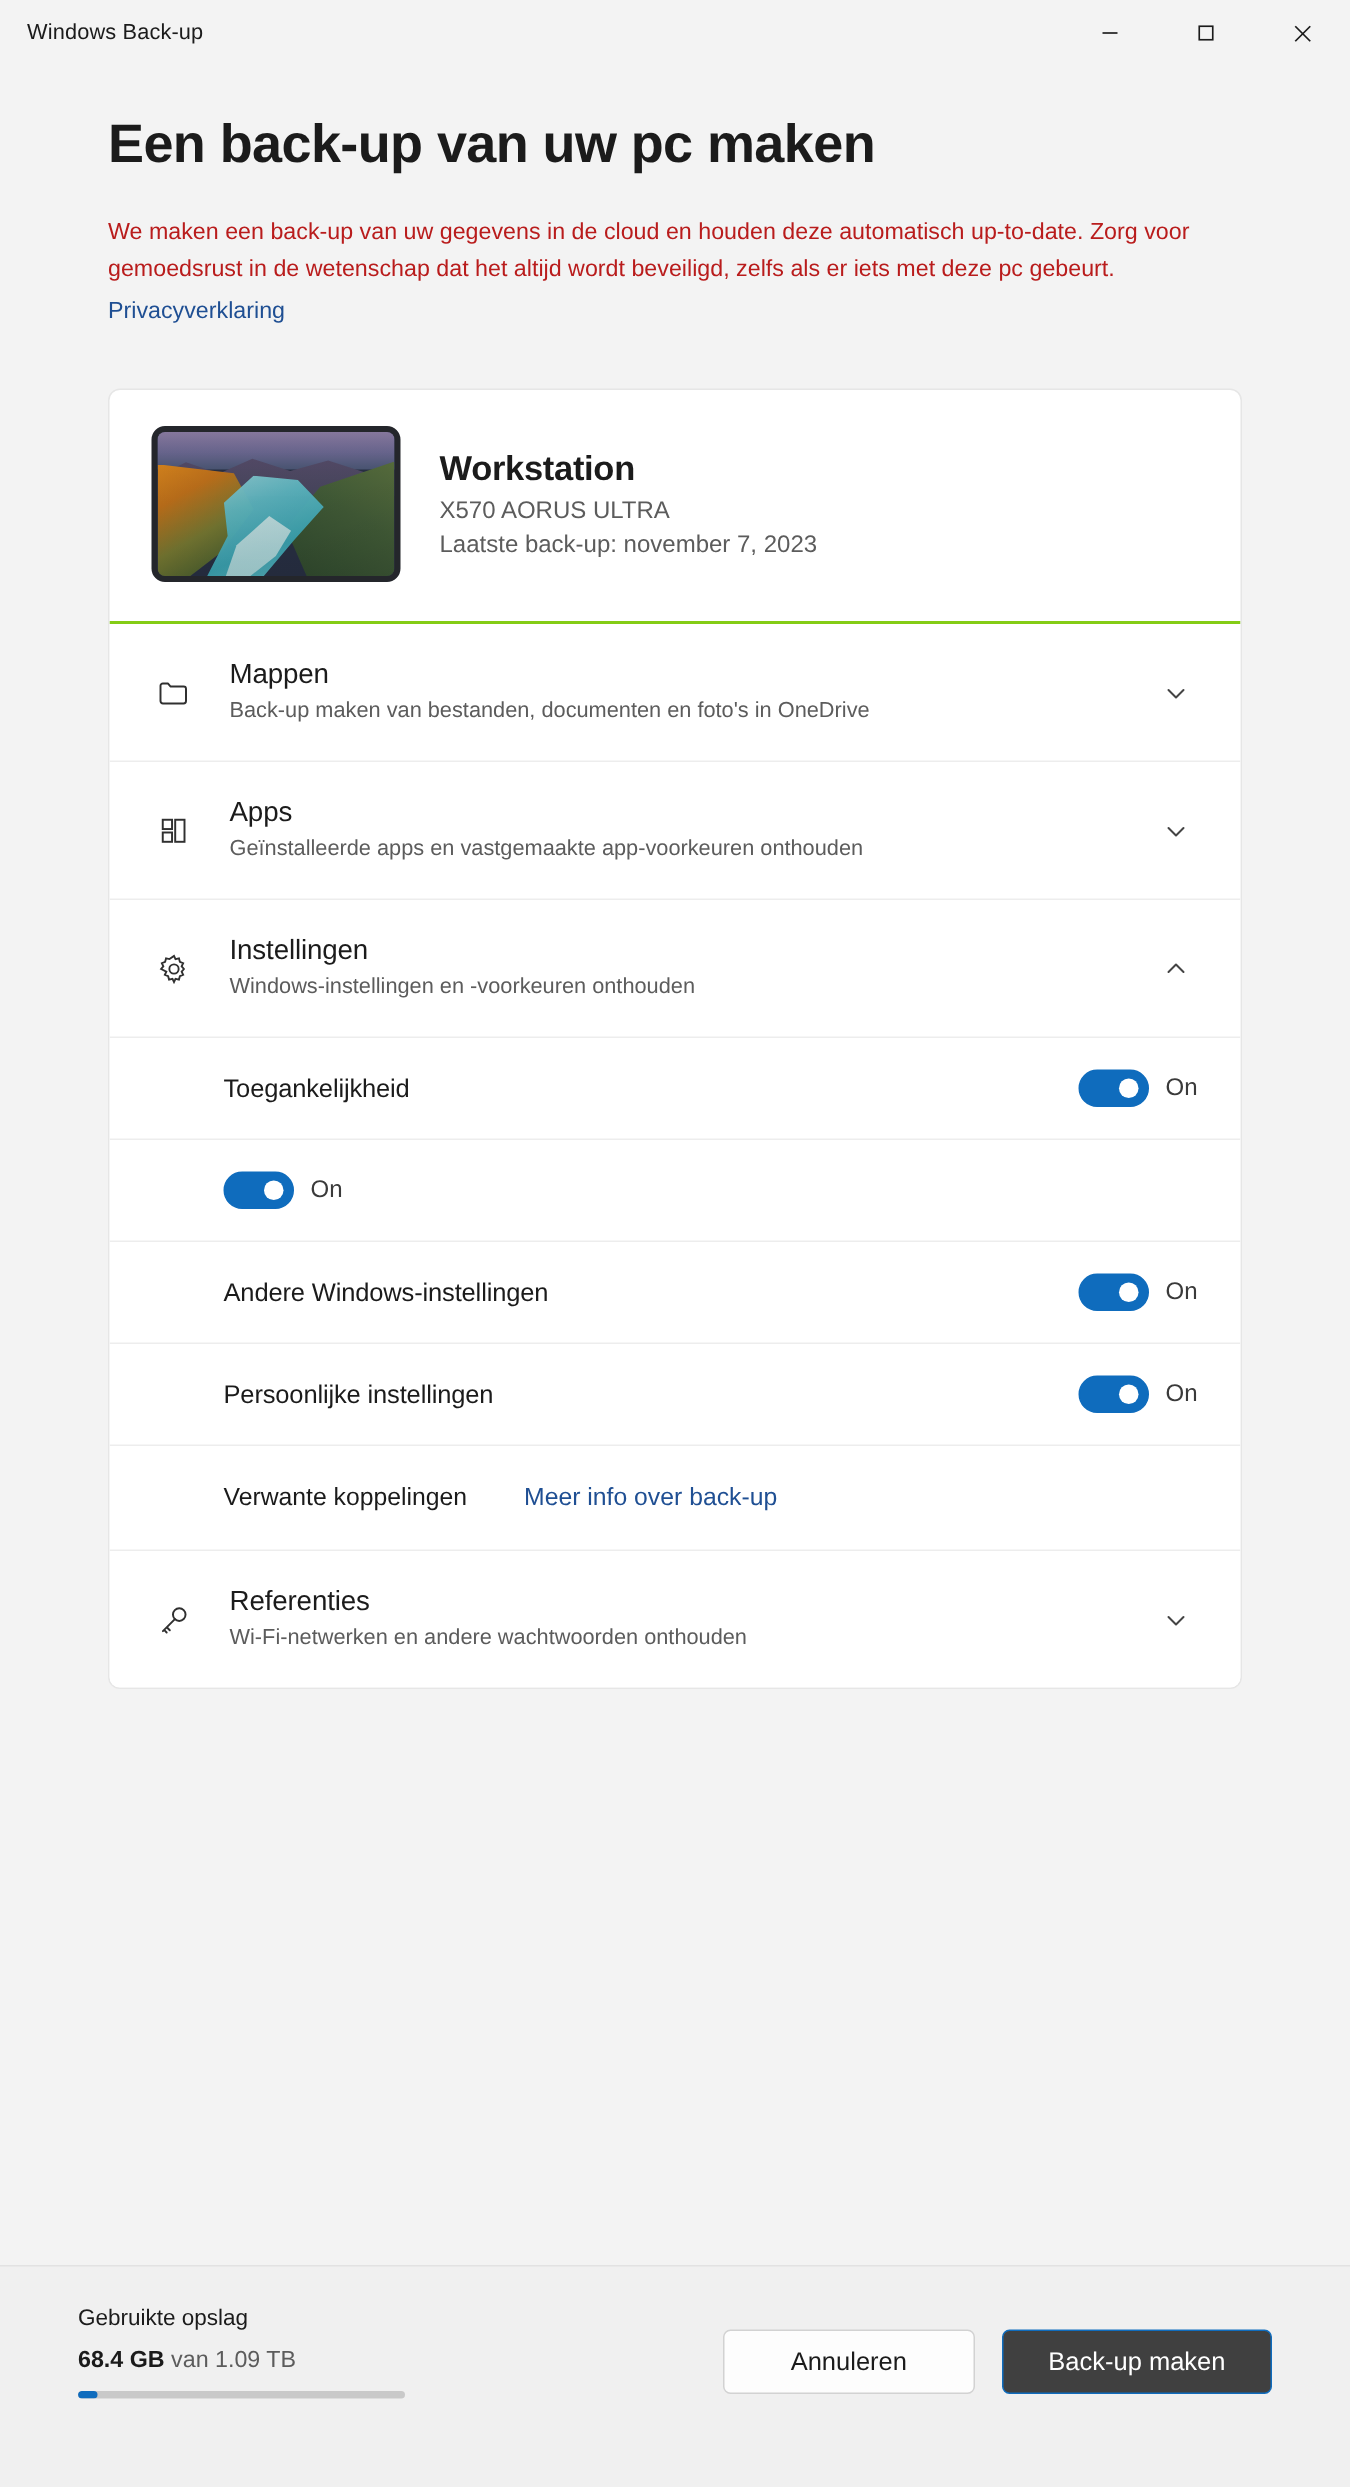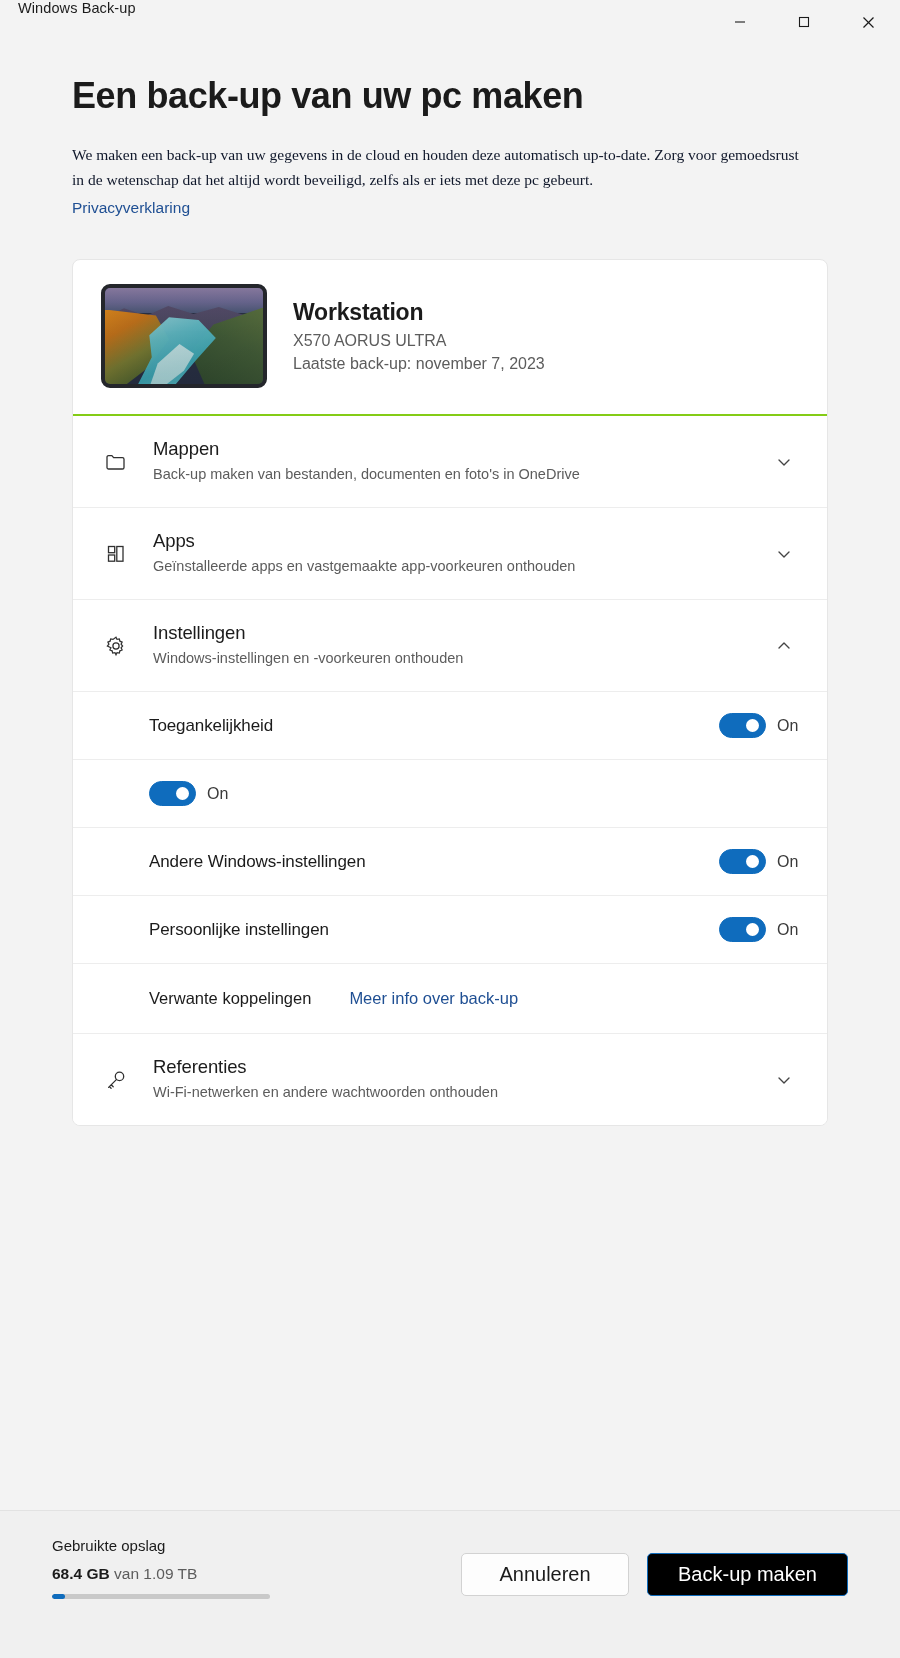--- a/index.html
+++ b/index.html
@@ -14,20 +14,21 @@
     color: #1b1b1b;
     overflow: hidden;
     position: relative;
   }
 
   
   .titlebar {
     height: 44px;
     background: #f3f3f3;
     display: flex;
+    align-items: center;
     justify-content: space-between;
     position: relative;
   }
   .titlebar-title {
     font-size: 14.5px;
     color: #1b1b1b;
     padding-left: 18px;
     letter-spacing: .1px;
     white-space: nowrap;
   }
@@ -54,25 +55,24 @@
     font-size: 36px;
     font-weight: 600;
     letter-spacing: -0.4px;
     margin: 30px 0 0 0;
     color: #1b1b1b;
     line-height: 1.2;
   }
   .page-desc {
     font-size: 15.5px;
     line-height: 1.62;
-    color: #0f172a;
+    color: #b91c1c;
     margin: 25px 0 0 0;
     max-width: 740px;
     font-weight: 400;
-    font-family: Liberation Serif, serif;
   }
   .privacy-link {
     display: inline-block;
     margin-top: 7px;
     font-size: 15.5px;
     color: #1f4f93;
     text-decoration: none;
     cursor: pointer;
   }
 
@@ -304,37 +304,37 @@
   }
   .footer-buttons {
     display: flex;
     gap: 18px;
     align-items: center;
     padding-top: 16px;
   }
   .btn {
     height: 43px;
     border-radius: 5px;
-    font-size: 20px;
+    font-size: 17px;
     font-family: "Liberation Sans", sans-serif;
     cursor: pointer;
     box-sizing: border-box;
     padding: 0 30px;
     display: flex;
     align-items: center;
     justify-content: center;
   }
   .btn-secondary {
     background: #fdfdfd;
     border: 1px solid #d2d2d2;
     color: #1b1b1b;
     min-width: 168px;
   }
   .btn-primary {
-    background: #000000;
+    background: #404040;
     border: 1px solid #0f6cbd;
     color: #ffffff;
     min-width: 176px;
   }
 </style>
 </head>
 <body>
 
 <div class="titlebar">
   <div class="titlebar-title">Windows Back-up</div>

